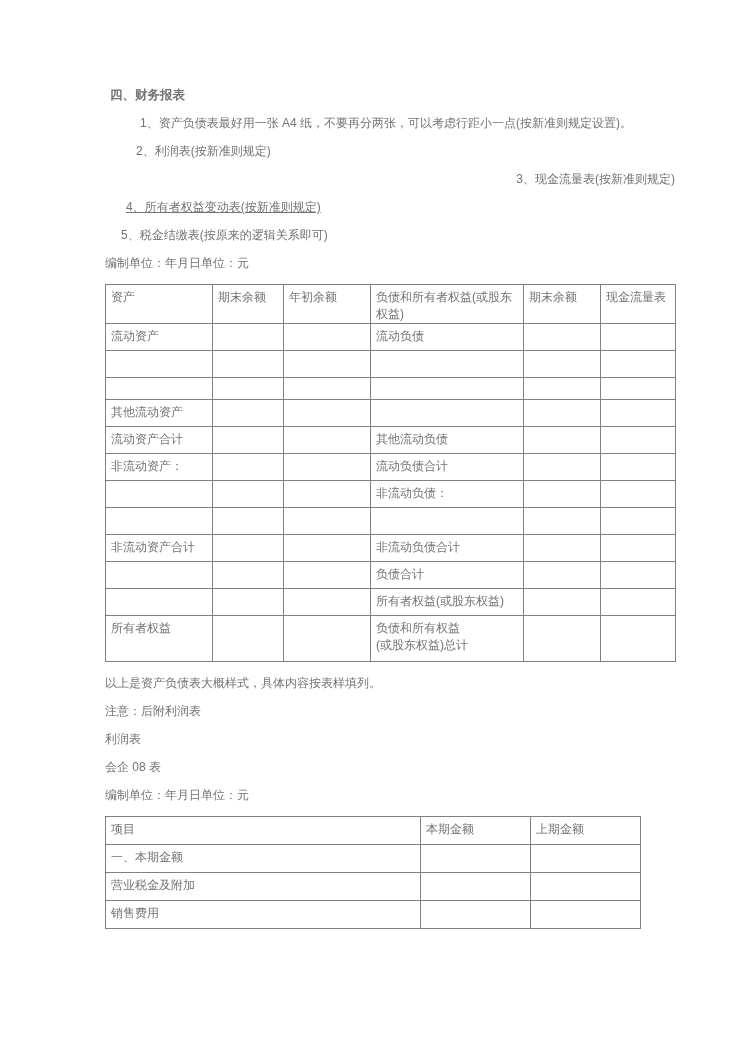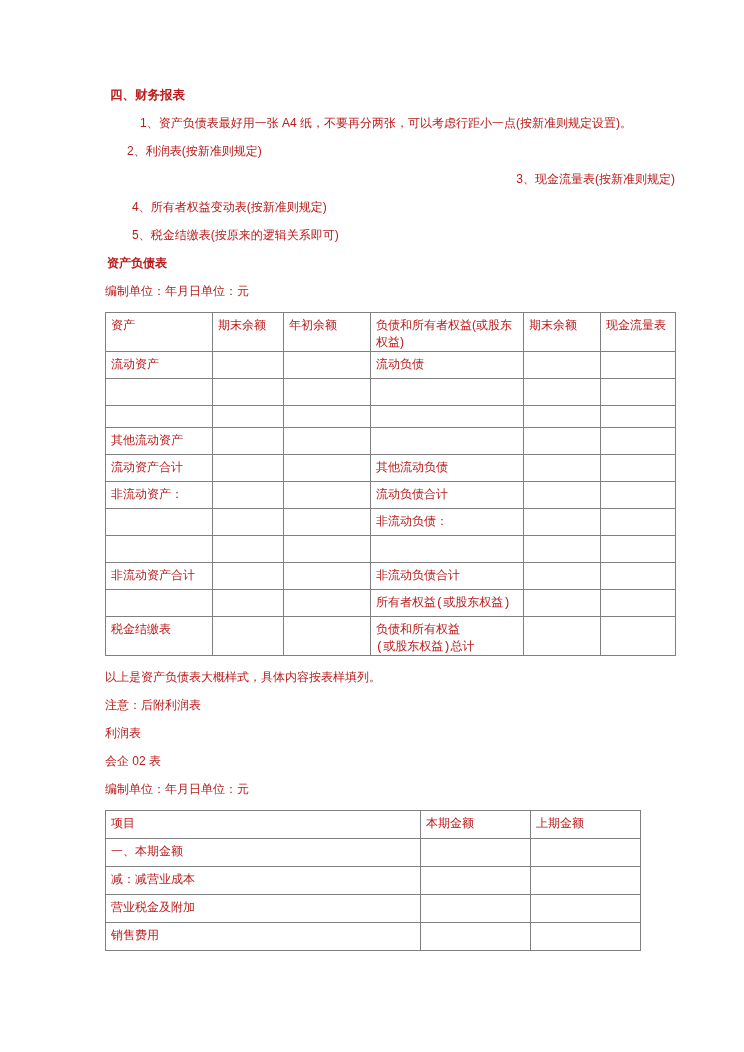--- a/index.html
+++ b/index.html
@@ -3,67 +3,66 @@
 <meta charset="utf-8">
 <style>
   * { box-sizing: border-box; }
   html, body { margin: 0; padding: 0; background: #ffffff; }
   .page {
     position: relative;
     width: 744px;
     height: 1052px;
     background: #ffffff;
     font-family: "Liberation Sans", "DejaVu Sans", sans-serif;
-    color: #b91c1c;
+    color: #737373;
     padding: 88px 69px 0 105px;
     overflow: hidden;
   }
   p { margin: 0 0 13px 0; font-size: 12px; line-height: 15px; font-weight: normal; }
   .bold { font-weight: bold; }
   .heading { margin-left: 5px; font-size: 12.5px; }
   .bs-title { margin-left: 2px; }
   .li1 { margin-left: 35px; }
-  .li2 { margin-left: 22px; }
+  .li2 { margin-left: 31px; }
   .li3 { margin-left: 35px; text-align: right; }
-  .li4 { margin-left: 27px; }
-  .li5 { margin-left: 27px; }
+  .li4 { margin-left: 21px; text-decoration: underline; }
+  .li5 { margin-left: 16px; }
   table { border-collapse: collapse; table-layout: fixed; }
   th, td {
     border: 1px solid #808080;
     font-size: 12px;
     font-weight: normal;
     text-align: left;
     vertical-align: top;
     padding: 4px 3px 0 5px;
     white-space: pre-line;
     overflow: hidden;
   }
   .bs { width: 570px; margin: 11px 0 14px 0; }
   .bs thead tr { height: 37px; }
-  .bs tbody tr { height: 27px; font-family: Liberation Mono, monospace; }
+  .bs tbody tr { height: 27px; }
   .bs tbody tr:nth-child(3) { height: 22px; }
   .bs tbody tr:nth-child(12) { height: 46px; }
   .is { width: 535px; margin: 11px 0 0 0; }
   .is thead tr { height: 28px; }
   .is tbody tr { height: 28px; }
 </style>
 </head>
 <body>
 
 <div class="page">
 
   <p class="bold heading">四、财务报表</p>
 
   <p class="li1">1、资产负债表最好用一张 A4 纸，不要再分两张，可以考虑行距小一点(按新准则规定设置)。</p>
   <p class="li2">2、利润表(按新准则规定)</p>
   <p class="li3">3、现金流量表(按新准则规定)</p>
   <p class="li4">4、所有者权益变动表(按新准则规定)</p>
   <p class="li5">5、税金结缴表(按原来的逻辑关系即可)</p>
 
-  <p class="bold bs-title">资产负债表</p>
   <p>编制单位：年月日单位：元</p>
 
   <table class="bs">
     <colgroup>
       <col style="width:107px">
       <col style="width:71px">
       <col style="width:87px">
       <col style="width:153px">
       <col style="width:77px">
       <col style="width:75px">
@@ -148,40 +147,48 @@
           <td></td>
           <td></td>
           <td>非流动负债合计</td>
           <td></td>
           <td></td>
         </tr>
         <tr>
           <td></td>
           <td></td>
           <td></td>
+          <td>负债合计</td>
+          <td></td>
+          <td></td>
+        </tr>
+        <tr>
+          <td></td>
+          <td></td>
+          <td></td>
           <td>所有者权益(或股东权益)</td>
           <td></td>
           <td></td>
         </tr>
         <tr>
-          <td>税金结缴表</td>
+          <td>所有者权益</td>
           <td></td>
           <td></td>
           <td>负债和所有权益
 (或股东权益)总计</td>
           <td></td>
           <td></td>
         </tr>
       </tbody>
     </table>
 
   <p>以上是资产负债表大概样式，具体内容按表样填列。</p>
   <p>注意：后附利润表</p>
   <p>利润表</p>
-  <p>会企 02 表</p>
+  <p>会企 08 表</p>
   <p>编制单位：年月日单位：元</p>
 
   <table class="is">
     <colgroup>
       <col style="width:315px">
       <col style="width:110px">
       <col style="width:110px">
     </colgroup>
   <thead>
         <tr>
@@ -190,25 +197,20 @@
           <th>上期金额</th>
         </tr>
       </thead>
       <tbody>
         <tr>
           <td>一、本期金额</td>
           <td></td>
           <td></td>
         </tr>
         <tr>
-          <td>减：减营业成本</td>
-          <td></td>
-          <td></td>
-        </tr>
-        <tr>
           <td>营业税金及附加</td>
           <td></td>
           <td></td>
         </tr>
         <tr>
           <td>销售费用</td>
           <td></td>
           <td></td>
         </tr>
       </tbody>

